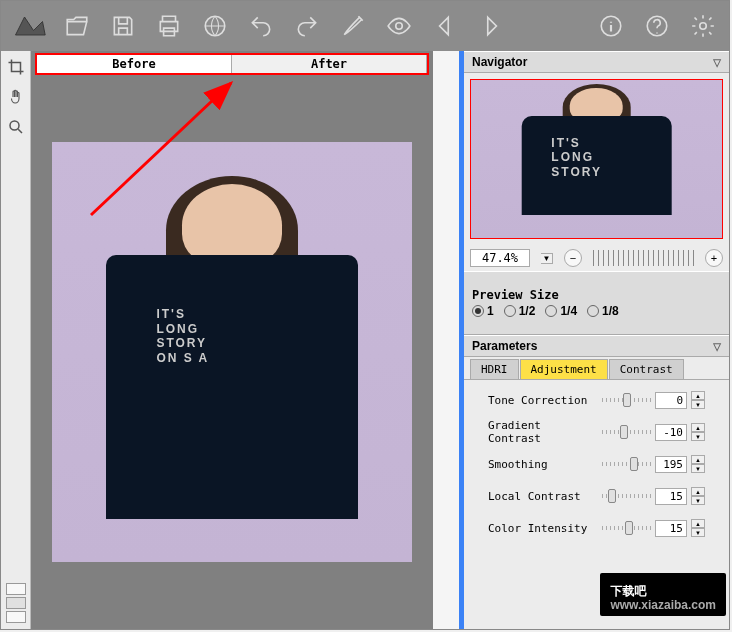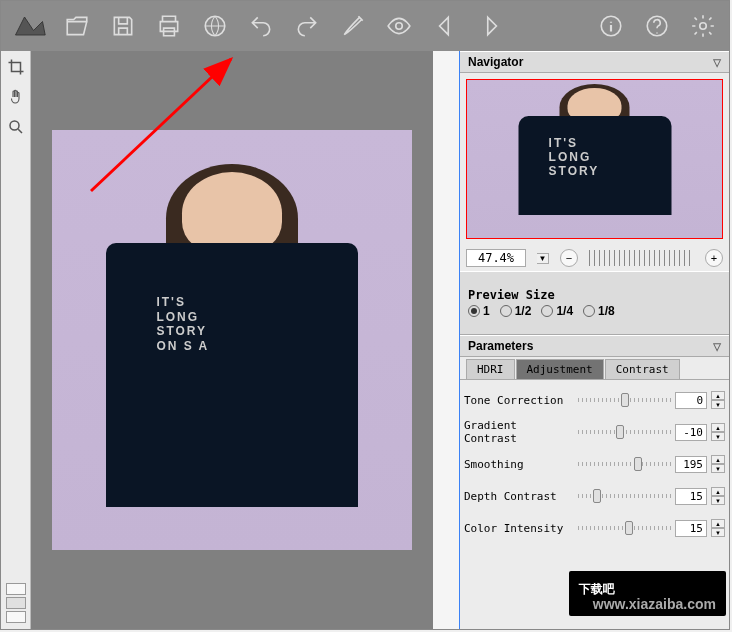--- a/index.html
+++ b/index.html
@@ -26,53 +26,53 @@
 .ba-tab { flex: 1; background: #f0f0f0; border-right: 1px solid #aaa; display: flex; align-items: center; justify-content: center; cursor: pointer; font-weight: bold; font-family: monospace; font-size: 12px; }
 .ba-tab.active { background: #fff; }
 .canvas-wrap { flex: 1; display: flex; align-items: center; justify-content: center; position: relative; }
 .arrow-overlay { position: absolute; top: 0; left: 0; pointer-events: none; z-index: 3; }
 .canvas-img { width: 360px; height: 420px; background: linear-gradient(180deg, #c8b8d8 0%, #c4b4d4 100%); position: relative; overflow: hidden; }
 .person-shape { position: absolute; left: 50%; top: 10%; transform: translateX(-50%); width: 70%; height: 90%; }
 .head { width: 40%; height: 22%; background: #e8c4a8; border-radius: 50% 50% 40% 40%; margin: 0 auto; position: relative; }
 .hair { position: absolute; top: -10%; left: -15%; width: 130%; height: 130%; background: #3a2a20; border-radius: 60% 60% 20% 20%; z-index: -1; }
 .body-shape { width: 100%; height: 70%; background: #0a1525; border-radius: 10px 10px 0 0; margin-top: -5%; position: relative; }
 .text-on-shirt { position: absolute; top: 20%; left: 20%; color: #ccc; font-size: 22px; font-weight: bold; line-height: 1.2; letter-spacing: 2px; }
-.right-panel { width: 270px; background: #ececec; border-left: 1px solid #3b82f6; display: flex; flex-direction: column; overflow: hidden; margin-left: 26px; }
+.right-panel { width: 270px; background: #ececec; border-left: 5px solid #3b82f6; display: flex; flex-direction: column; overflow: hidden; margin-left: 26px; }
 .panel-header { height: 22px; background: #dcdcdc; border-top: 1px solid #fff; border-bottom: 1px solid #aaa; display: flex; align-items: center; padding: 0 8px; font-weight: bold; font-family: monospace; font-size: 12px; }
 .panel-header .collapse { margin-left: auto; color: #666; font-size: 10px; }
 .nav-area { padding: 6px; }
 .nav-preview { width: 100%; height: 160px; border: 1px solid #ff0000; background: linear-gradient(180deg, #c8b8d8 0%, #c4b4d4 100%); position: relative; overflow: hidden; }
 .nav-preview .person-shape { width: 60%; top: 5%; }
 .nav-preview .head { width: 35%; height: 25%; }
 .nav-preview .text-on-shirt { font-size: 14px; }
 .zoom-row { display: flex; align-items: center; gap: 11px; padding: 4px 6px; }
 .zoom-val { border: 1px solid #aaa; background: #fff; padding: 1px 8px; width: 60px; text-align: center; font-family: monospace; }
 .zoom-dd { width: 12px; text-align: center; border: 1px solid #aaa; border-left: none; background: #f0f0f0; cursor: pointer; font-size: 8px; }
 .zoom-btn { width: 18px; height: 18px; border: 1px solid #aaa; border-radius: 50%; background: #f8f8f8; display: flex; align-items: center; justify-content: center; cursor: pointer; font-size: 11px; }
 .zoom-slider { flex: 1; height: 16px; cursor: pointer; position: relative; }
 .zoom-slider-track { position: absolute; top: 0; left: 0; right: 0; height: 100%; background: repeating-linear-gradient(90deg, #888 0, #888 1px, transparent 1px, transparent 5px); }
 .preview-label { font-weight: bold; font-family: monospace; margin-bottom: 2px; }
 .radio-row { display: flex; gap: 10px; }
 .radio-item { display: flex; align-items: center; gap: 3px; cursor: pointer; font-family: monospace; }
 .radio-circle { width: 12px; height: 12px; border: 1px solid #666; border-radius: 50%; display: flex; align-items: center; justify-content: center; }
 .radio-circle.checked::after { content: ''; width: 6px; height: 6px; background: #333; border-radius: 50%; }
 .param-tabs { display: flex; padding: 2px 6px 0 6px; border-bottom: 1px solid #aaa; gap: 1px; }
 .param-tab { padding: 3px 10px; background: #d0d0d0; border: 1px solid #aaa; border-bottom: none; cursor: pointer; font-family: monospace; font-size: 11px; }
-.param-tab.active { background: #737373; text-align: center; }
-.param-rows { flex: 1; overflow-y: auto; padding: 4px 4px; }
+.param-tab.active { background: #fde047; text-align: center; }
+.param-rows { flex: 1; overflow-y: auto; padding: 4px 24px; }
 .param-row { display: flex; align-items: center; height: 32px; gap: 4px; }
 .param-label { width: 110px; font-family: monospace; font-size: 11px; }
 .param-slider { flex: 1; height: 16px; position: relative; cursor: pointer; }
 .slider-track { position: absolute; top: 50%; left: 0; right: 0; height: 4px; transform: translateY(-50%); background: repeating-linear-gradient(90deg, #aaa 0, #aaa 1px, transparent 1px, transparent 4px); }
 .slider-thumb { position: absolute; top: 50%; transform: translate(-50%, -50%); width: 8px; height: 14px; background: #e0e0e0; border: 1px solid #888; border-radius: 2px; }
 .param-value { width: 32px; border: 1px solid #aaa; background: #fff; text-align: right; padding: 1px 3px; font-family: monospace; font-size: 11px; }
 .param-spin { width: 14px; display: flex; flex-direction: column; }
 .spin-btn { height: 9px; border: 1px solid #aaa; background: #f0f0f0; cursor: pointer; font-size: 6px; display: flex; align-items: center; justify-content: center; }
 .watermark { position: absolute; bottom: 16px; right: 6px; background: #000; color: #fff; padding: 4px 10px; font-weight: bold; font-size: 20px; border-radius: 2px; z-index: 10; }
-.watermark-sub { display: block; font-size: 14px; color: #aaa; margin-top: -2px; margin-left: 14px; }
+.watermark-sub { display: block; font-size: 12px; color: #aaa; margin-top: -2px; }
 </style>
 </head>
 <body>
 
 <div class="window">
 
   <div class="toolbar">
     <div class="logo-corner">
       <svg viewBox="0 0 40 40" width="36" height="36">
           <path d="M5 30 L15 10 L25 25 L35 15 L38 30 Z" fill="#555" stroke="#333"></path>
@@ -170,20 +170,24 @@
           </svg>
         </div>
       <div class="lt-bottom">
         <div class="lt-swatch"></div>
         <div class="lt-swatch dark"></div>
         <div class="lt-swatch"></div>
       </div>
     </div>
 
     <div class="main-area">
+      <div class="ba-tabs">
+        <div class="ba-tab active">Before</div>
+        <div class="ba-tab">After</div>
+      </div>
       <div class="canvas-wrap">
         <svg class="arrow-overlay" width="420" height="200">
           <defs>
               <marker id="arrowhead" markerWidth="10" markerHeight="8" refX="9" refY="4" orient="auto">
                 <polygon points="0 0, 10 4, 0 8" fill="#ff0000"></polygon>
               </marker>
             </defs>
           <line x1="60" y1="140" x2="200" y2="8" stroke="#ff0000" stroke-width="3" marker-end="url(#arrowhead)"></line>
         </svg>
         <div class="canvas-img">
@@ -297,21 +301,21 @@
               <div class="slider-track"></div>
               <div class="slider-thumb" style="left:65%"></div>
             </div>
             <div class="param-value">195</div>
             <div class="param-spin">
               <div class="spin-btn">▲</div>
               <div class="spin-btn">▼</div>
             </div>
           </div>
           <div class="param-row">
-            <div class="param-label">Depth Contrast</div>
+            <div class="param-label">Local Contrast</div>
             <div class="param-slider">
               <div class="slider-track"></div>
               <div class="slider-thumb" style="left:20%"></div>
             </div>
             <div class="param-value">15</div>
             <div class="param-spin">
               <div class="spin-btn">▲</div>
               <div class="spin-btn">▼</div>
             </div>
           </div>

